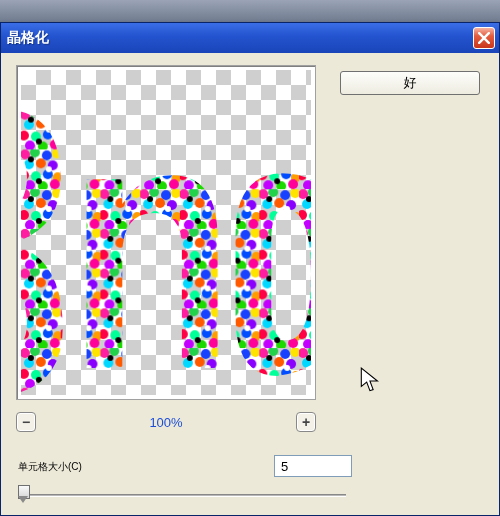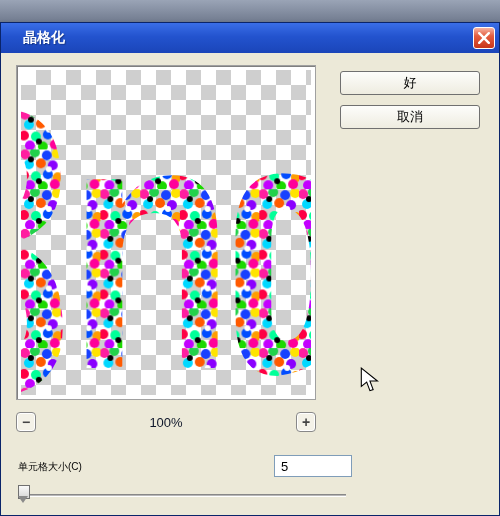--- a/index.html
+++ b/index.html
@@ -16,21 +16,21 @@
   .window {
     position: absolute; left:0; top:22px; right:0; bottom:0;
     border: 1px solid #0a246a;
     background: #ece9d8;
     box-shadow: 0 2px 4px rgba(0,0,0,.3);
   }
   .titlebar {
     height: 30px;
     background: linear-gradient(#3a6ee7, #2353ce 45%, #1a45b9);
     display: flex; align-items: center; justify-content: space-between;
-    padding: 0 4px 0 22px;
+    padding: 0 4px 0 6px;
     color: #fff;
   }
   .titlebar .title {
     font-size: 14px; font-weight: bold;
     text-shadow: 1px 1px 1px rgba(0,0,0,.3);
   }
   .closebtn {
     width: 22px; height: 22px;
     background: linear-gradient(#f6b3a3, #e45d3f 40%, #c8361a);
     border: 1px solid #fff; border-radius: 3px;
@@ -66,21 +66,21 @@
     display:flex; align-items:center; justify-content:space-between;
   }
   .zminus, .zplus {
     width:20px; height:20px;
     border:1px solid #888; border-radius:4px;
     background:#f4f2e8;
     display:flex; align-items:center; justify-content:center;
     font-size:14px; font-weight:bold; color:#444;
     box-shadow: inset 0 0 0 1px #fff;
   }
-  .zoomlabel { font-size:13px; color:#0f172a; }
+  .zoomlabel { font-size:13px; color:#1d4ed8; }
   .buttons { position:absolute; right:16px; top:18px; width:140px; }
   .wbtn {
     width:140px; height:24px; margin-bottom:10px;
     border:1px solid #707070; border-radius:3px;
     background:linear-gradient(#fdfdfb,#eeece0);
     display:flex; align-items:center; justify-content:center;
     font-size:13px;
   }
   .paramrow {
     position:absolute; left:14px; top:402px; width:470px; height:24px;
@@ -186,23 +186,20 @@
       <span class="zoomlabel">100%</span>
       <div class="zplus">
         <span>+</span>
       </div>
     </div>
 
     <div class="buttons">
       <div class="wbtn">
         <span>好</span>
       </div>
-      <div class="wbtn">
-        <span>取消</span>
-      </div>
     </div>
 
     <div class="paramrow">
       <span class="paramlabel">单元格大小(C)</span>
       <input class="numinput" value="5" style="">
     </div>
 
     <div class="sliderwrap">
       <div class="slidertrack"></div>
       <div class="sliderthumb"></div>

